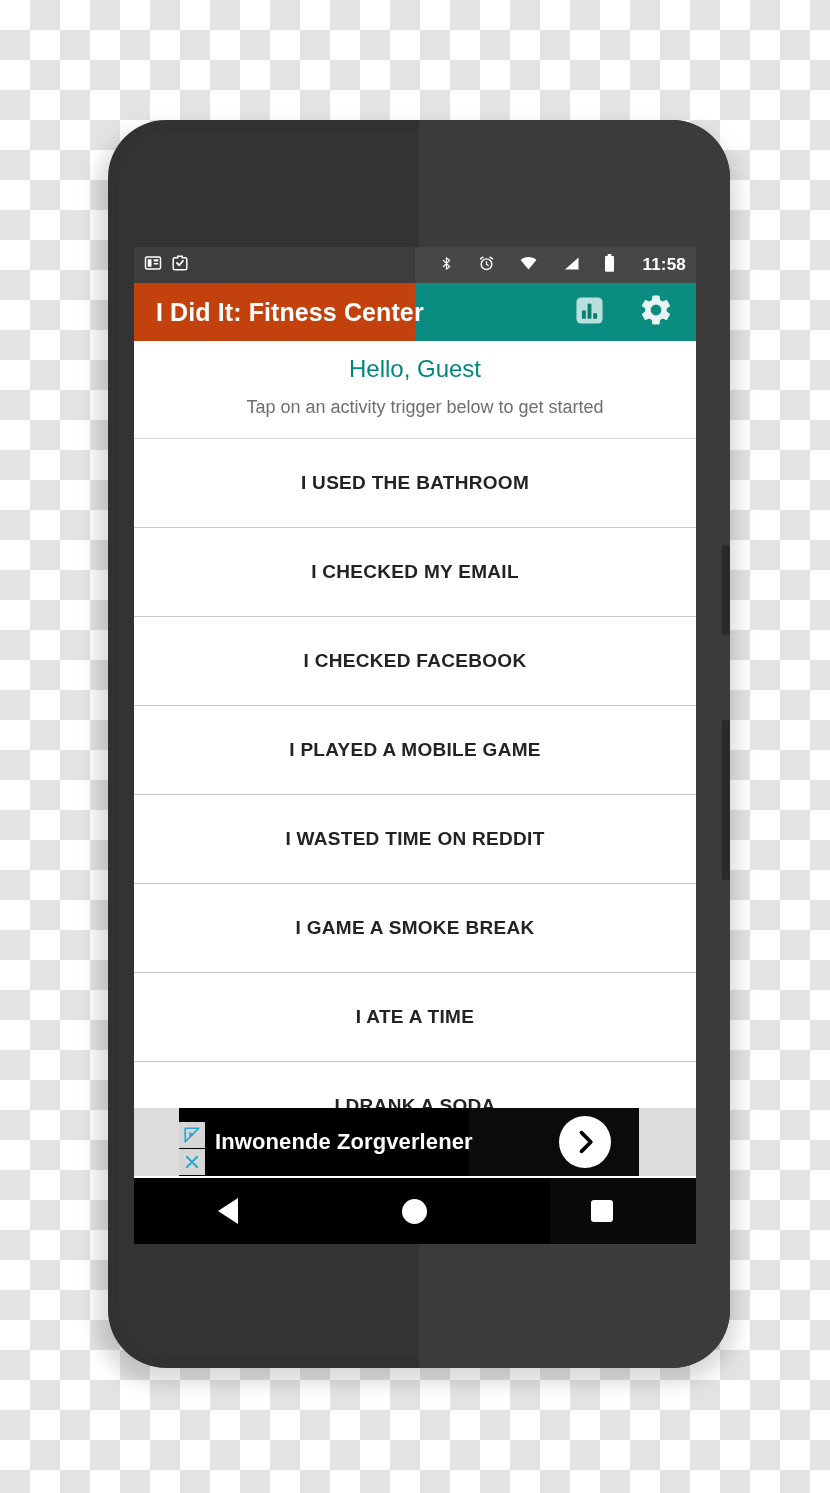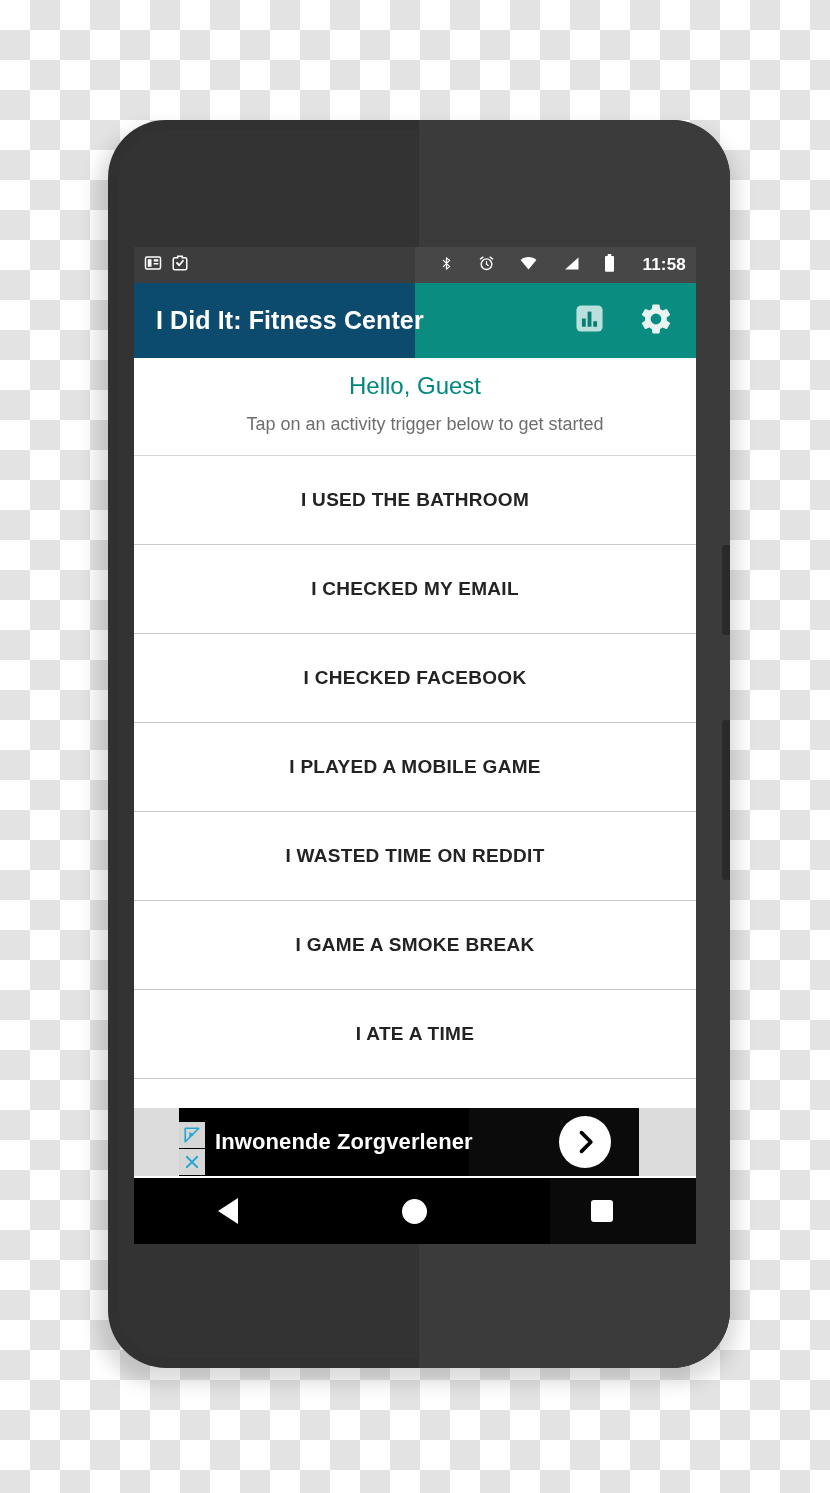--- a/index.html
+++ b/index.html
@@ -65,21 +65,21 @@
   #statusbar-gloss{
     position:absolute; left:50%; top:0; width:50%; height:100%;
     background:#474747; pointer-events:none;
   }
   #sb-left{ display:flex; align-items:center; gap:9px; position:relative; z-index:2;}
   #sb-right{ margin-left:auto; display:flex; align-items:center; gap:24px; position:relative; z-index:2;}
   #sb-clock{ font-size:17px; font-weight:bold; letter-spacing:.2px; margin-left:3px;}
 
   
   #toolbar{
-    height:75px; background:#0c4a6e; position:relative;
+    height:58px; background:#c2410c; position:relative;
     display:flex; align-items:center; padding:0 22px;
   }
   #toolbar-gloss{
     position:absolute; left:50%; top:0; width:50%; height:100%;
     background:#0a8d80; pointer-events:none;
   }
   #app-title{
     color:#ffffff; font-size:25px; font-weight:bold; letter-spacing:.1px;
     position:relative; z-index:2;
   }

